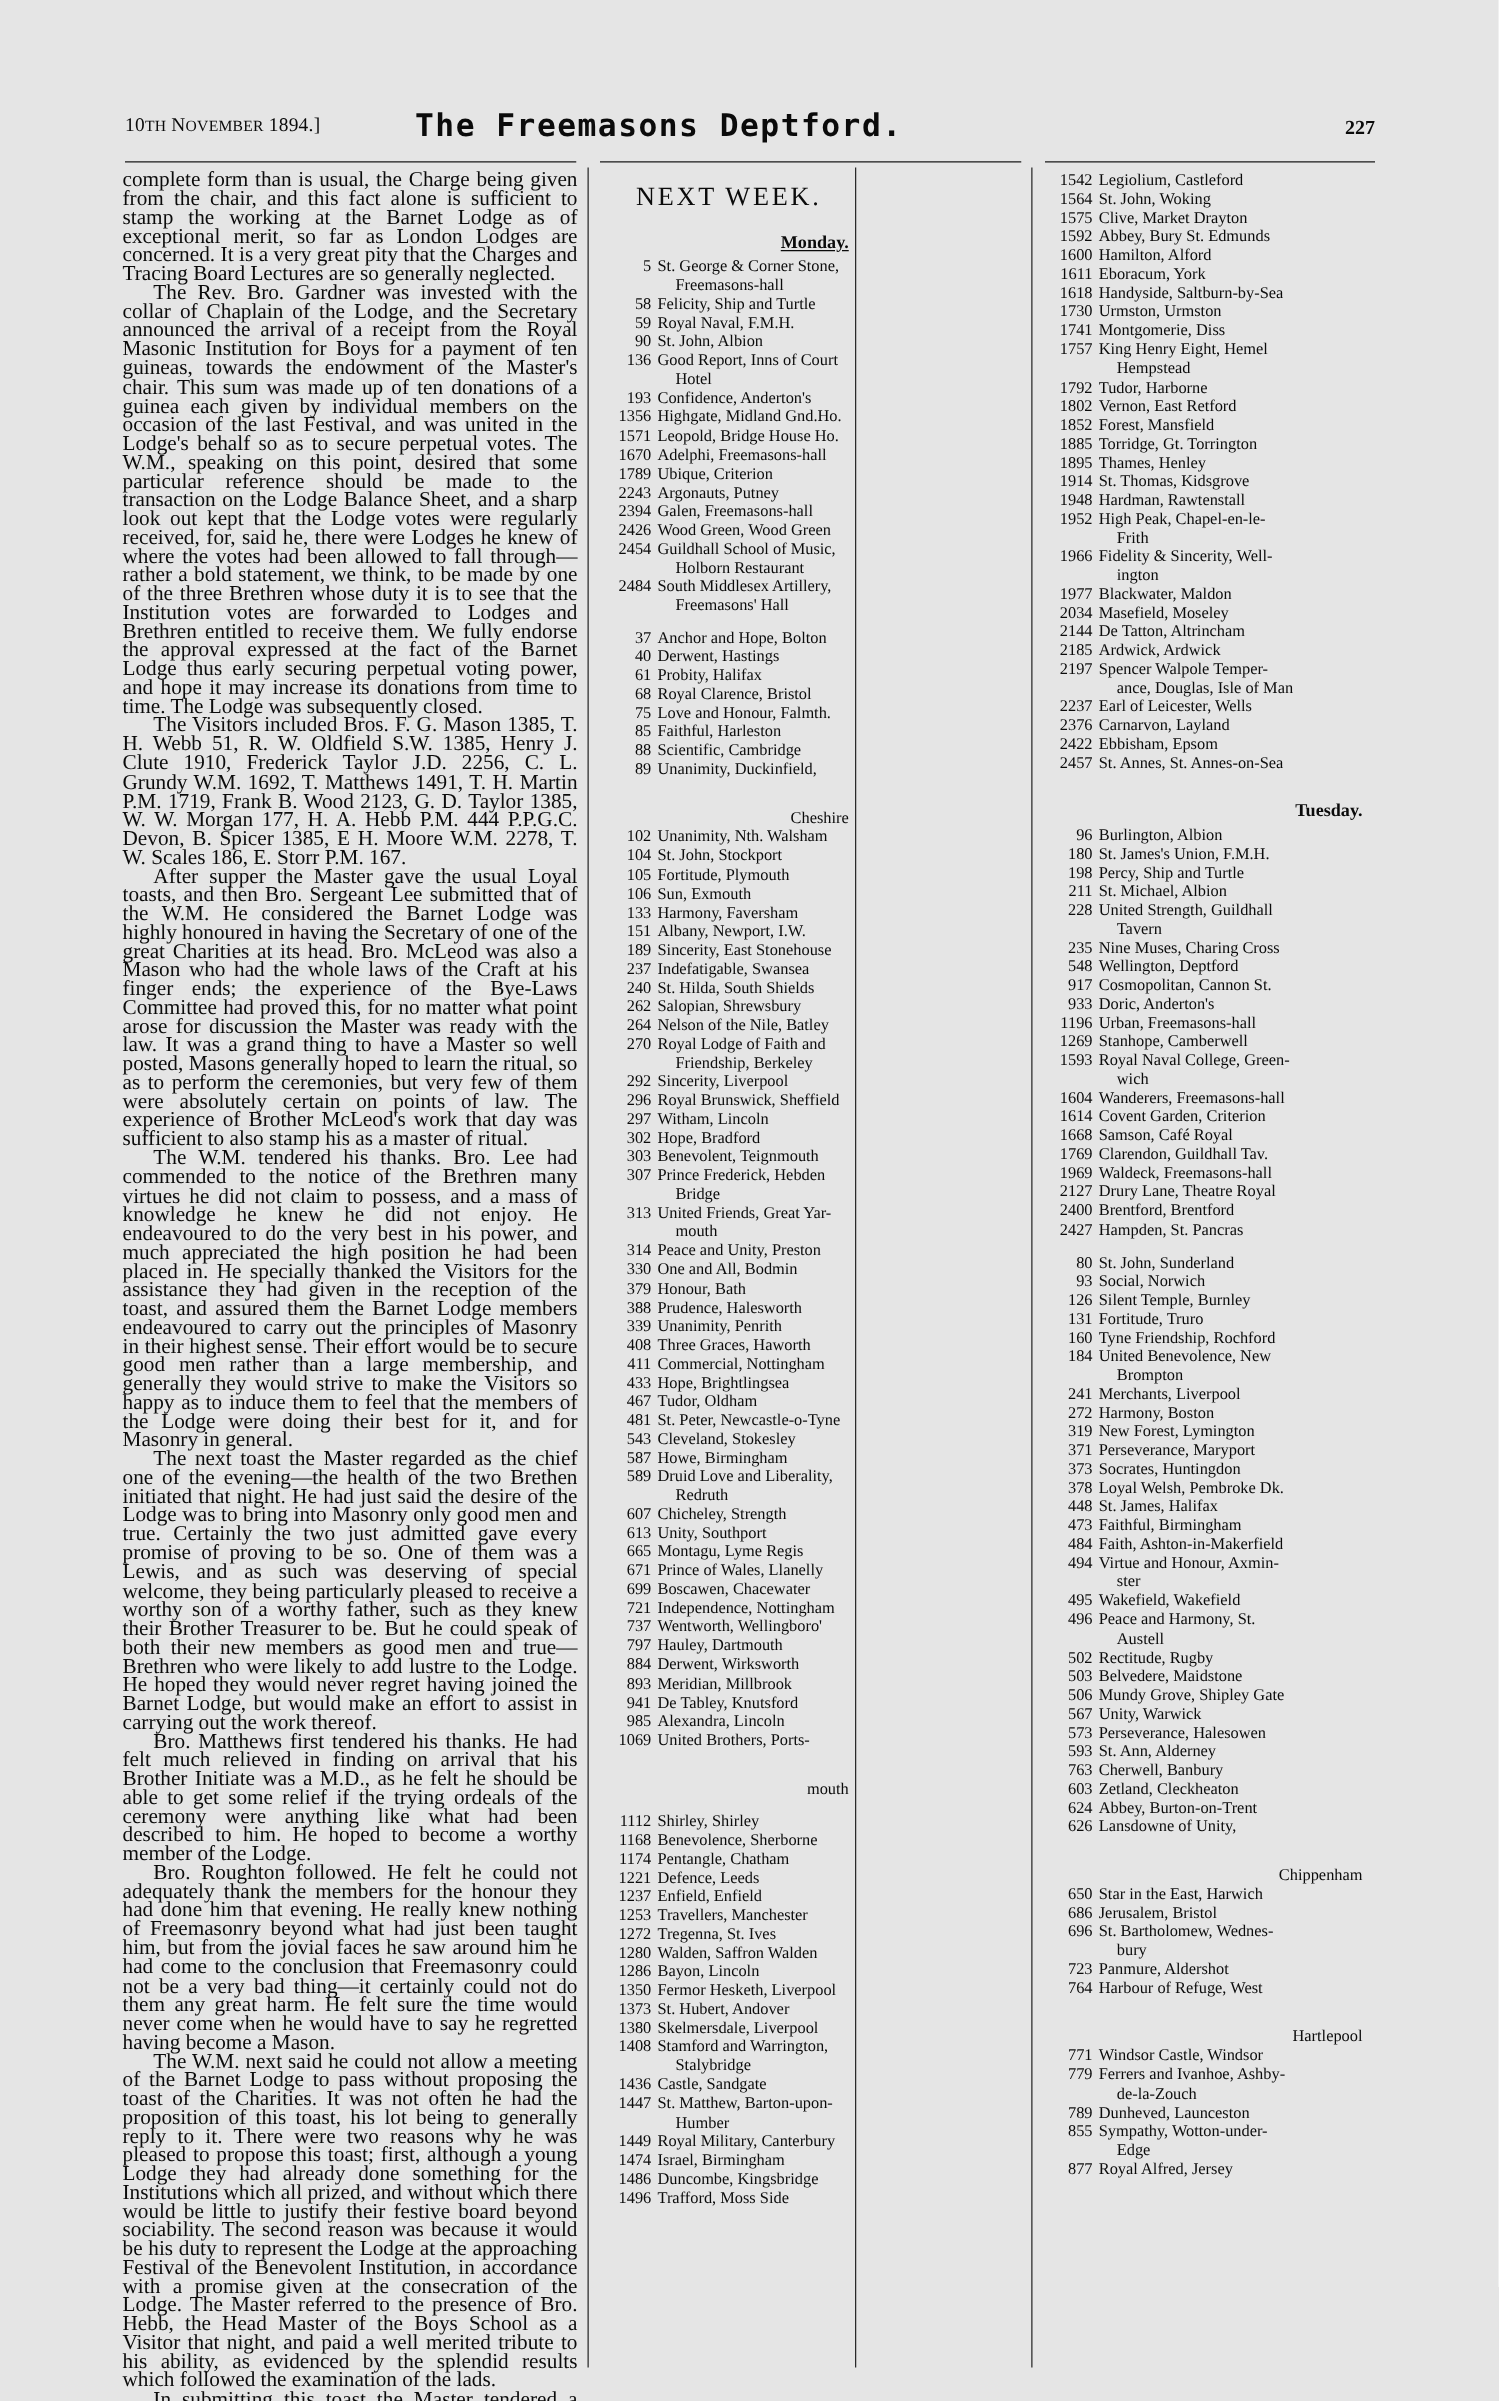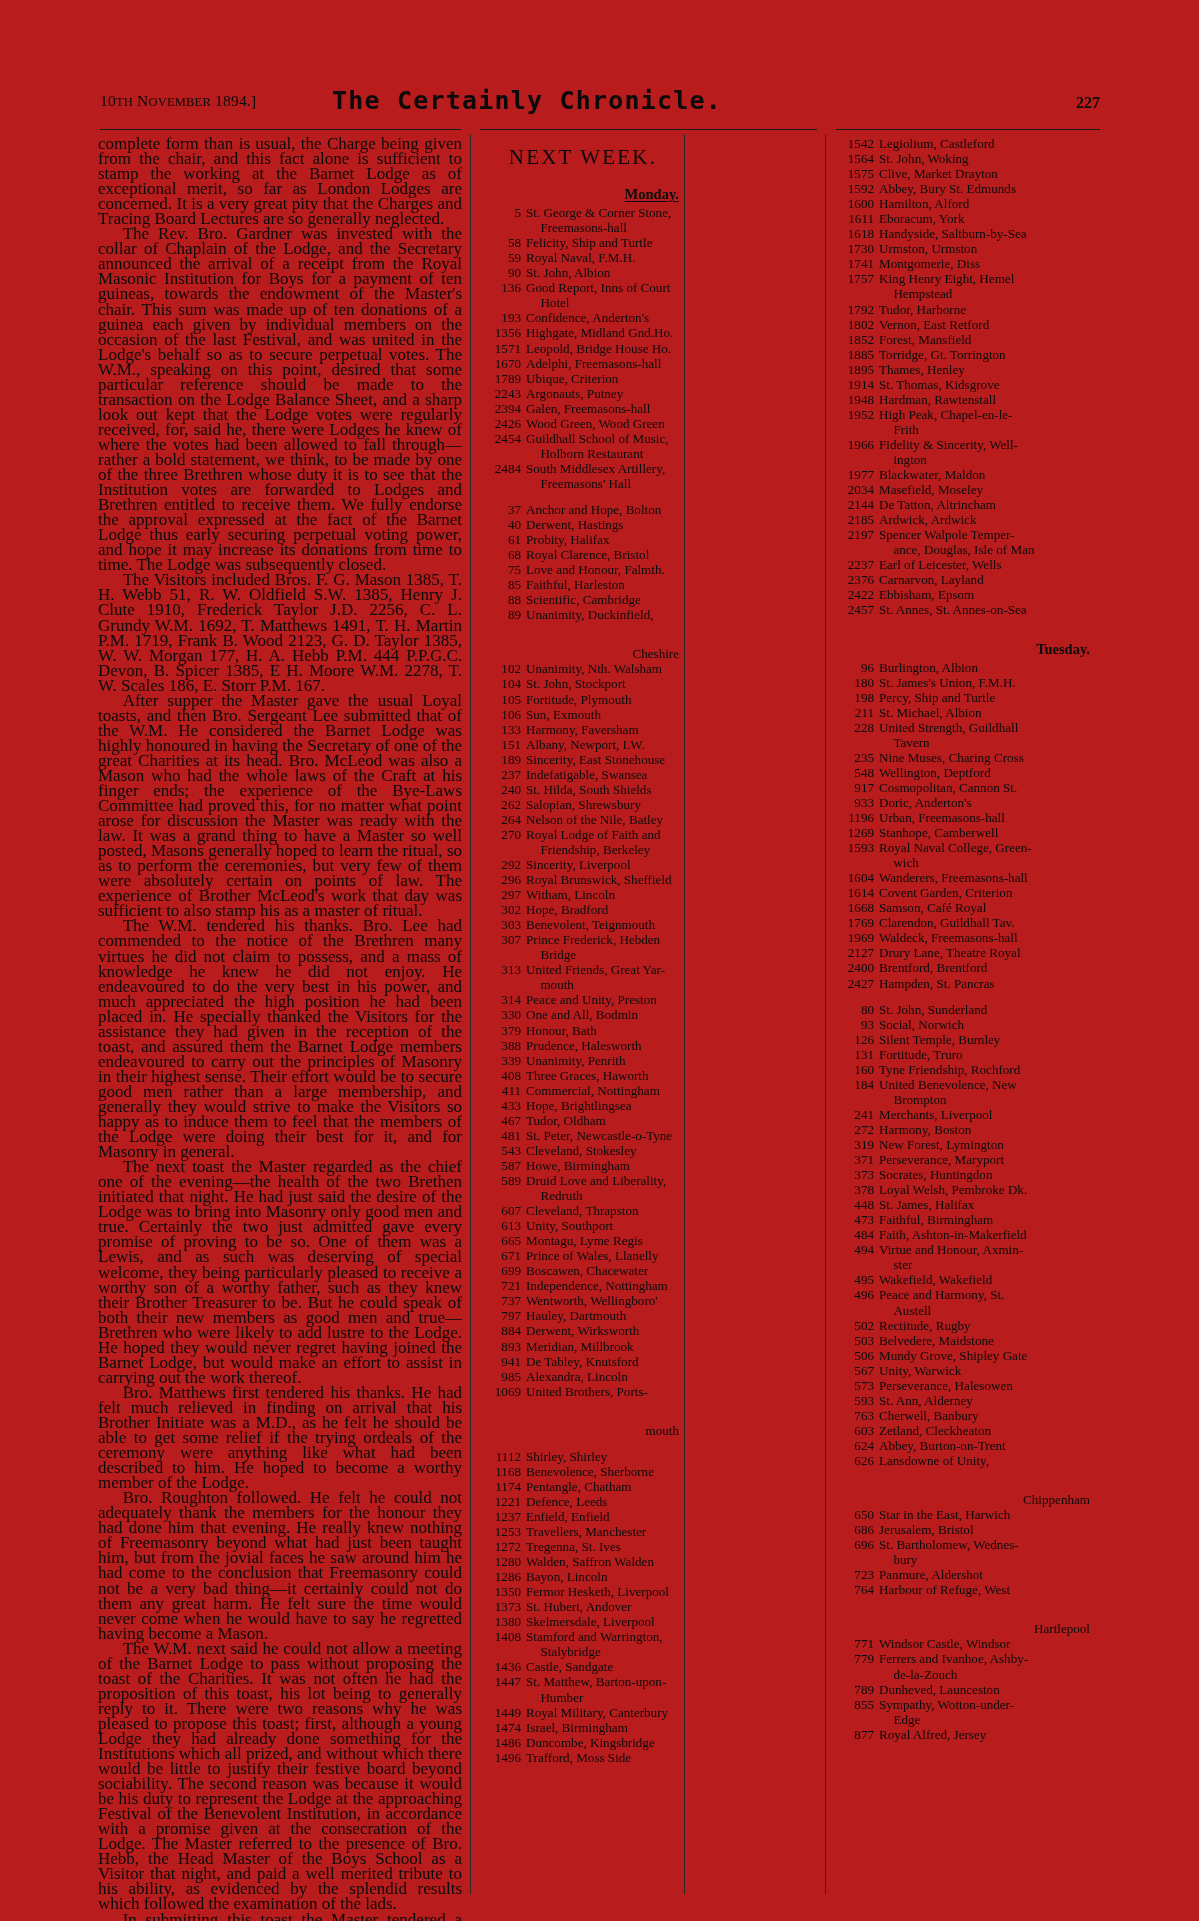--- a/index.html
+++ b/index.html
@@ -13,21 +13,21 @@
     font-family: "Liberation Serif", "DejaVu Serif", serif;
     color: #0b0b0b;
     position: relative;
     overflow: hidden;
   }
   .page {
     position: absolute;
     left: 0; top: 0;
     width: 1199px;
     height: 1921px;
-    background: #b91c1c;
+    background: #e5e5e5;
   }
   
   .masthead {
     position: absolute;
     left: 100px;
     top: 86px;
     width: 1000px;
     height: 40px;
   }
   .mast-date {
@@ -174,21 +174,21 @@
 </style>
 </head>
 <body>
 
 <div class="page">
 
   <div class="masthead">
     <div class="mast-date">
       10<span class="sc">TH</span> N<span class="sc">OVEMBER</span> 1894.]
     </div>
-    <div class="mast-title">The Certainly Chronicle.</div>
+    <div class="mast-title">The Freemasons Deptford.</div>
     <div class="mast-page">227</div>
   </div>
 
   <div class="rule-left"></div>
   <div class="rule-mid"></div>
   <div class="rule-right"></div>
 
   <div class="vrule v1"></div>
   <div class="vrule v2"></div>
   <div class="vrule v3"></div>
@@ -429,21 +429,21 @@
         <li class="lodge">
           <span class="num">587</span>
           <span class="nm">Howe, Birmingham</span>
         </li>
         <li class="lodge">
           <span class="num">589</span>
           <span class="nm">Druid Love and Liberality,<span class="cont">Redruth</span></span>
         </li>
         <li class="lodge">
           <span class="num">607</span>
-          <span class="nm">Cleveland, Thrapston</span>
+          <span class="nm">Chicheley, Strength</span>
         </li>
         <li class="lodge">
           <span class="num">613</span>
           <span class="nm">Unity, Southport</span>
         </li>
         <li class="lodge">
           <span class="num">665</span>
           <span class="nm">Montagu, Lyme Regis</span>
         </li>
         <li class="lodge">

